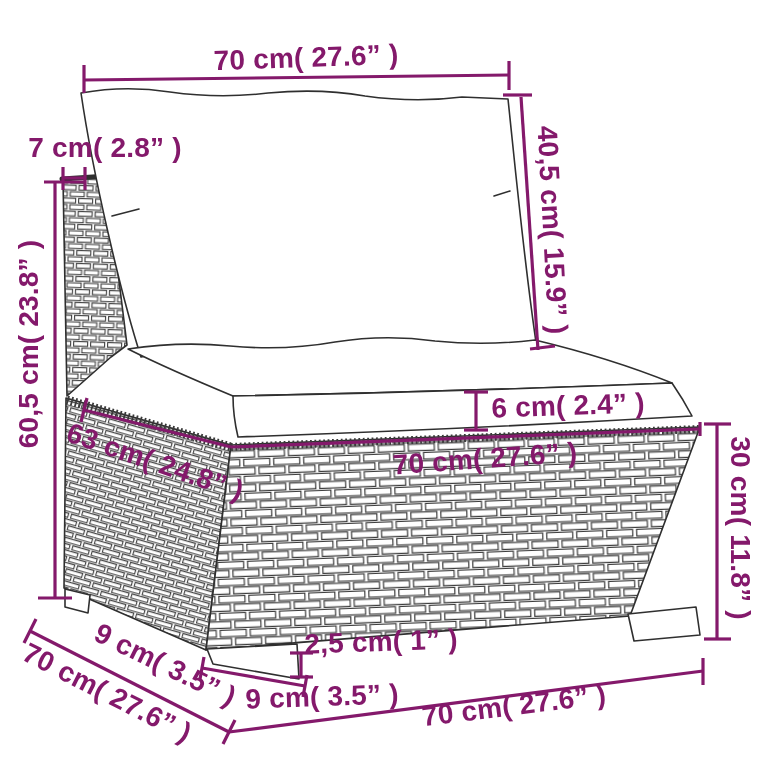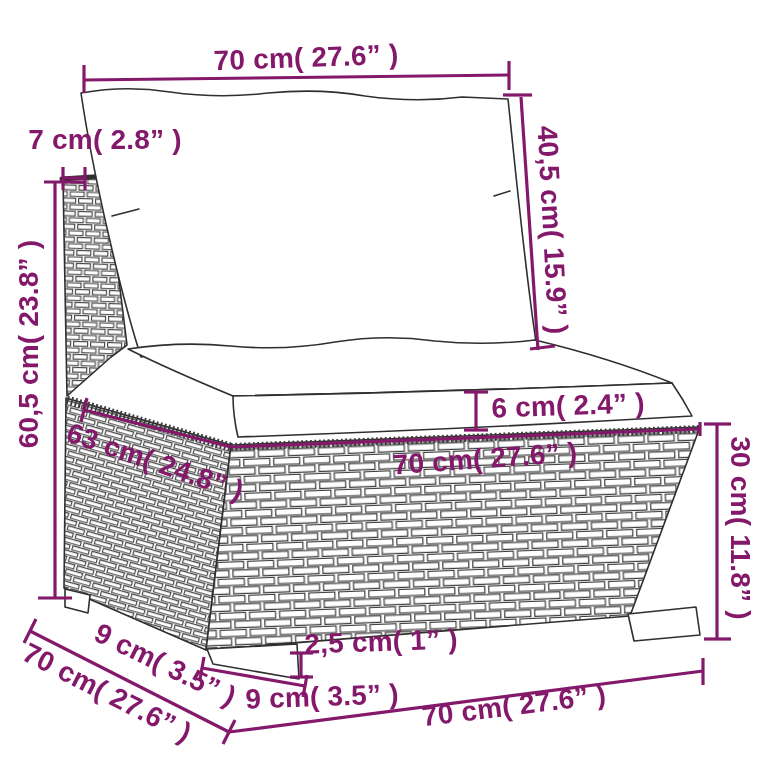--- a/index.html
+++ b/index.html
@@ -124,21 +124,21 @@
           <path d="M223,744 L235,720"></path>
       </g>
       <g>
         <path d="M229,732 L703,671"></path>
           <path d="M703,658 L703,685"></path>
       </g>
     </g>
   </svg>
 
   <div class="dim" style="left:306px;top:58px;--r:-2deg;">70 cm( 27.6” )</div>
-  <div class="dim" style="left:105px;top:140px;--r:0deg;">7 cm( 2.8” )</div>
+  <div class="dim" style="left:105px;top:148px;--r:0deg;">7 cm( 2.8” )</div>
   <div class="dim" style="left:552px;top:230px;--r:87deg;">40,5 cm( 15.9” )</div>
   <div class="dim" style="left:29px;top:344px;--r:-90deg;">60,5 cm( 23.8” )</div>
   <div class="dim" style="left:568px;top:406px;--r:-2deg;">6 cm( 2.4” )</div>
   <div class="dim" style="left:155px;top:462px;--r:19deg;">63 cm( 24.8” )</div>
   <div class="dim" style="left:485px;top:459px;--r:-4deg;">70 cm( 27.6” )</div>
   <div class="dim" style="left:740px;top:528px;--r:90deg;">30 cm( 11.8” )</div>
   <div class="dim" style="left:381px;top:642px;--r:-2deg;">2,5 cm( 1” )</div>
   <div class="dim" style="left:322px;top:697px;--r:-2deg;">9 cm( 3.5” )</div>
   <div class="dim" style="left:165px;top:665px;--r:26deg;">9 cm( 3.5” )</div>
   <div class="dim" style="left:107px;top:693px;--r:27deg;">70 cm( 27.6” )</div>

